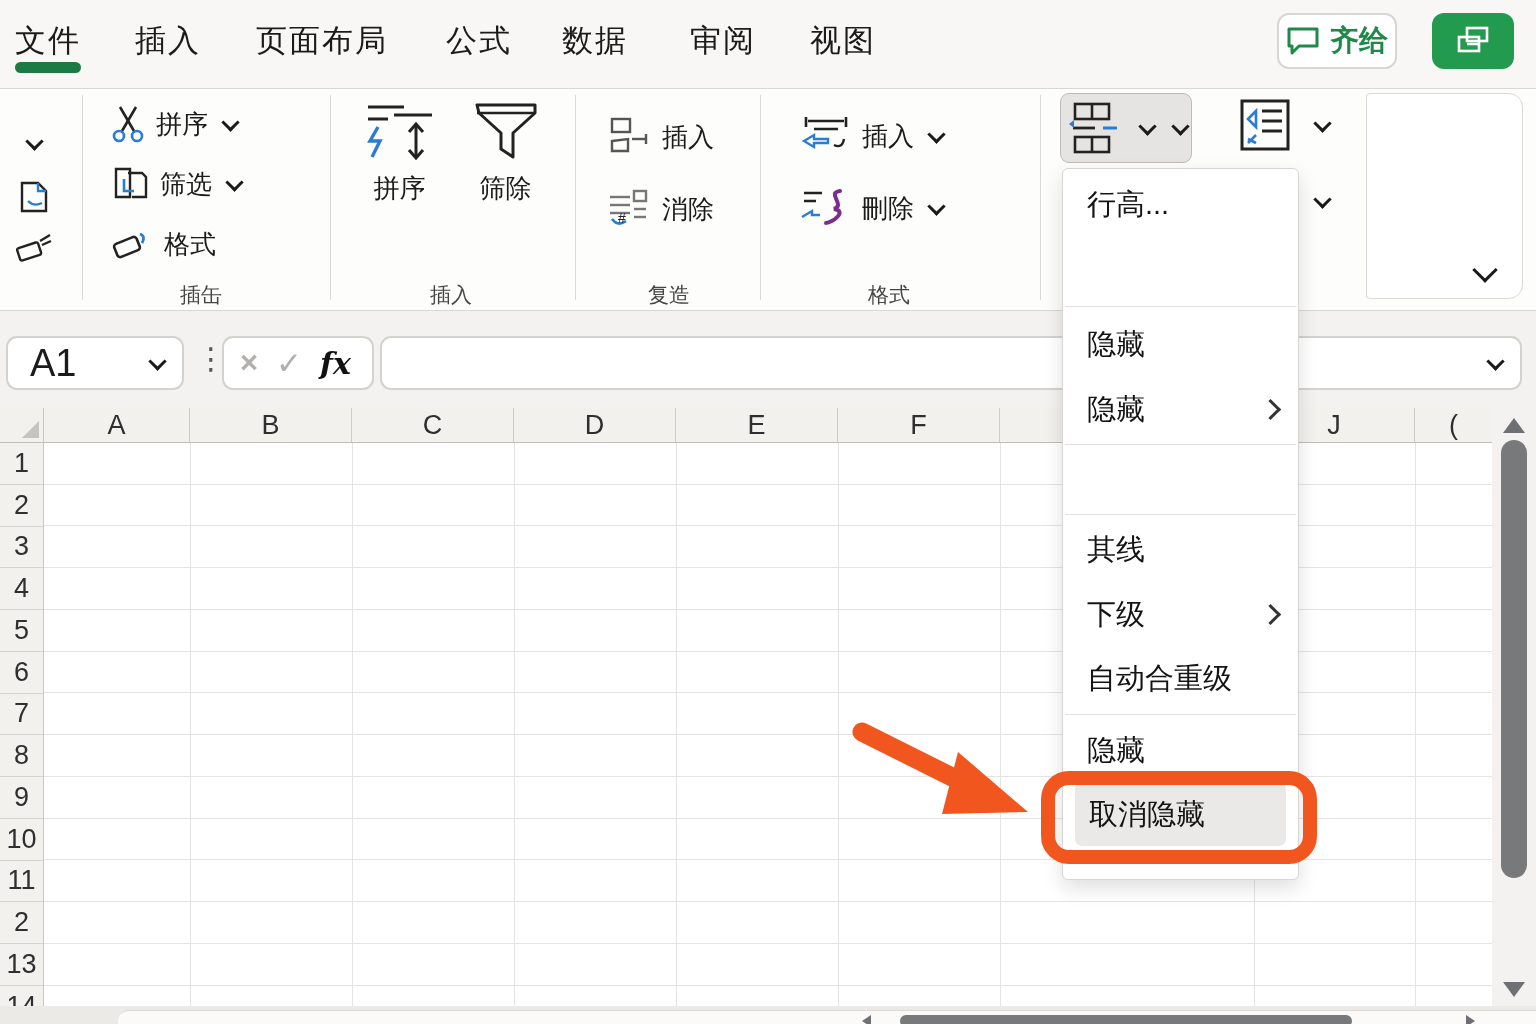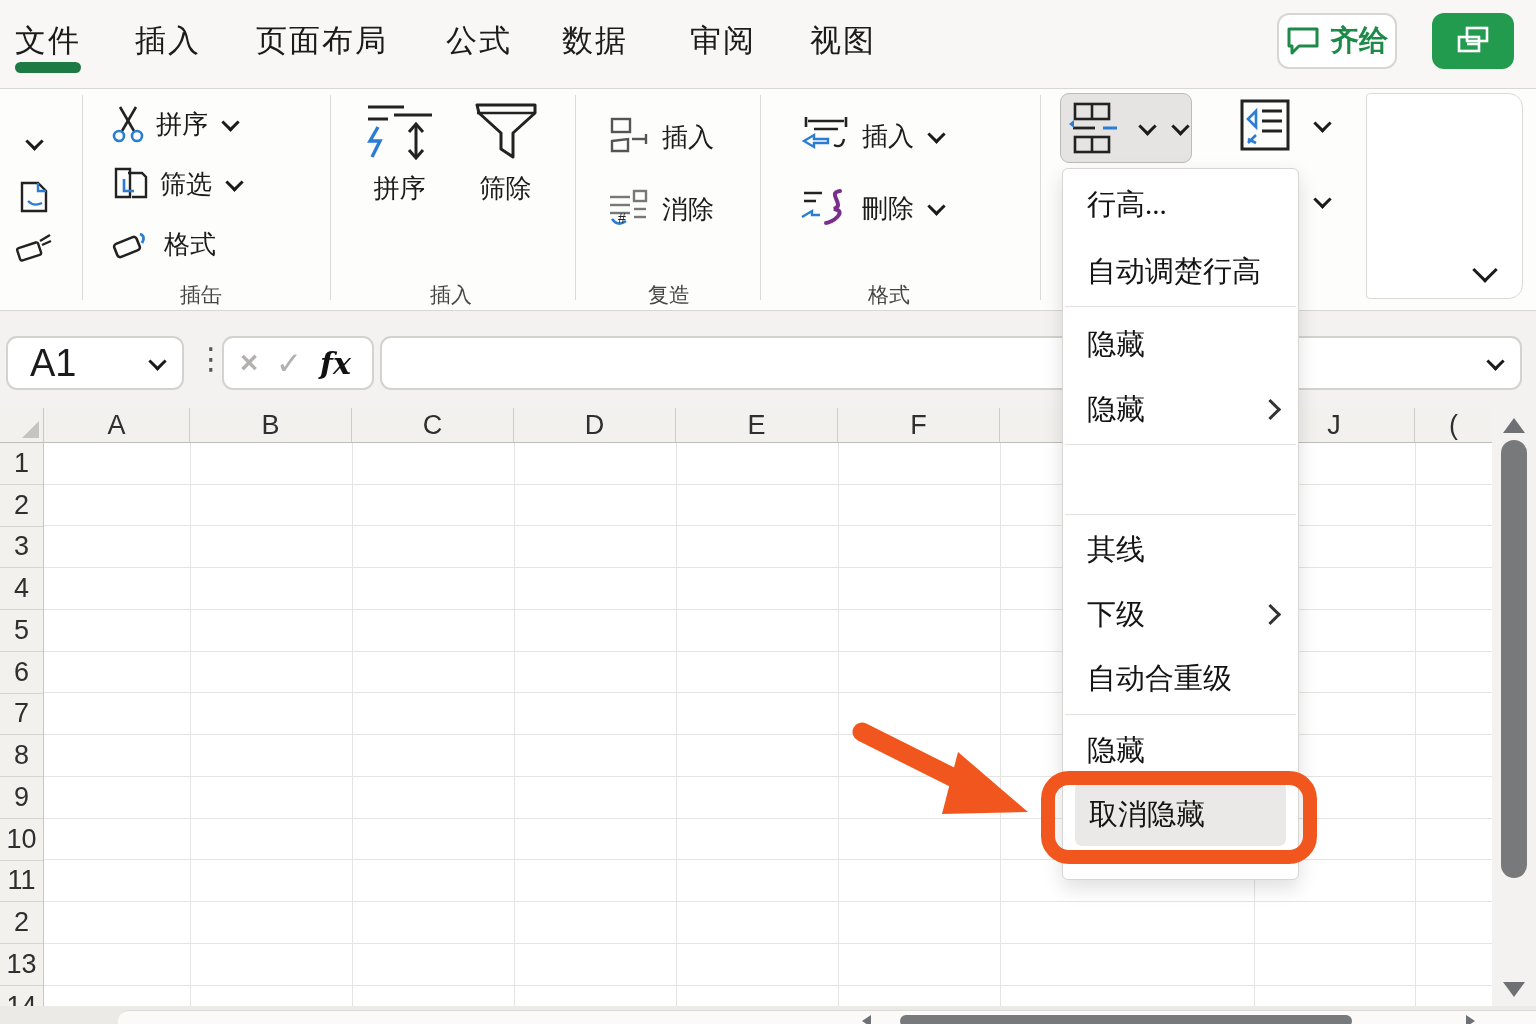--- a/index.html
+++ b/index.html
@@ -60,21 +60,21 @@
   .bstrip{position:absolute;left:0;top:1006px;width:1536px;height:18px;background:#eceae7;}
   .btabs{position:absolute;left:118px;top:1010px;width:1418px;height:14px;background:#fbfaf8;
          border-top:1px solid #dcdad7;border-radius:10px 0 0 0;}
   .hthumb{position:absolute;left:900px;top:1015px;width:452px;height:12px;background:#77797b;border-radius:6px;}
   .htri-l{position:absolute;left:862px;top:1015px;width:0;height:0;border-top:6px solid transparent;
           border-bottom:6px solid transparent;border-right:9px solid #6e7073;}
   .htri-r{position:absolute;left:1466px;top:1015px;width:0;height:0;border-top:6px solid transparent;
           border-bottom:6px solid transparent;border-left:9px solid #6e7073;}
   
   .menu{position:absolute;left:1062px;top:168px;width:237px;height:712px;background:#fff;
-        border:1px solid #d8d6d3;border-radius:6px;box-shadow:0 8px 20px rgba(0,0,0,.13);z-index:10;box-sizing:border-box;font-family:Liberation Serif, serif;}
+        border:1px solid #d8d6d3;border-radius:6px;box-shadow:0 8px 20px rgba(0,0,0,.13);z-index:10;box-sizing:border-box;}
   .mi{position:absolute;left:0;right:0;height:58px;line-height:58px;padding-left:24px;font-size:29px;
       font-weight:500;color:#141414;white-space:nowrap;}
   .sa{position:absolute;right:20px;top:22px;width:12px;height:12px;border-top:3px solid #333;
       border-right:3px solid #333;transform:rotate(45deg);}
   .msep{position:absolute;left:2px;right:2px;height:1px;background:#e3e1de;}
   .hl{left:12px;right:12px;height:64px;line-height:64px;background:#ebe9e7;border-radius:7px;padding-left:14px;}
   
   .ring{position:absolute;left:1041px;top:771px;width:276px;height:93px;border:14px solid #F2561F;
         border-radius:28px;box-sizing:border-box;z-index:12;}
   .arrow{position:absolute;left:848px;top:714px;z-index:12;}
@@ -348,21 +348,20 @@
   <span class="abs vtri-dn" style="left:1503px;top:982px"></span>
 
   <div class="bstrip"></div>
   <div class="btabs"></div>
   <span class="htri-l"></span>
   <div class="hthumb"></div>
   <span class="htri-r"></span>
 
   <div class="menu">
     <div class="mi" style="top:6px"><span>行高...</span></div>
-    <div class="mi" style="top:73px"><span>自动调楚行高</span></div>
     <div class="msep" style="top:137px"></div>
     <div class="mi" style="top:146px"><span>隐藏</span></div>
     <div class="mi" style="top:211px"><span>隐藏</span><span class="sa"></span></div>
     <div class="msep" style="top:275px"></div>
     <div class="msep" style="top:345px"></div>
     <div class="mi" style="top:351px"><span>其线</span></div>
     <div class="mi" style="top:480px"><span>自动合重级</span></div>
     <div class="mi" style="top:416px"><span>下级</span><span class="sa"></span></div>
     <div class="msep" style="top:545px"></div>
     <div class="mi" style="top:552px"><span>隐藏</span></div>

